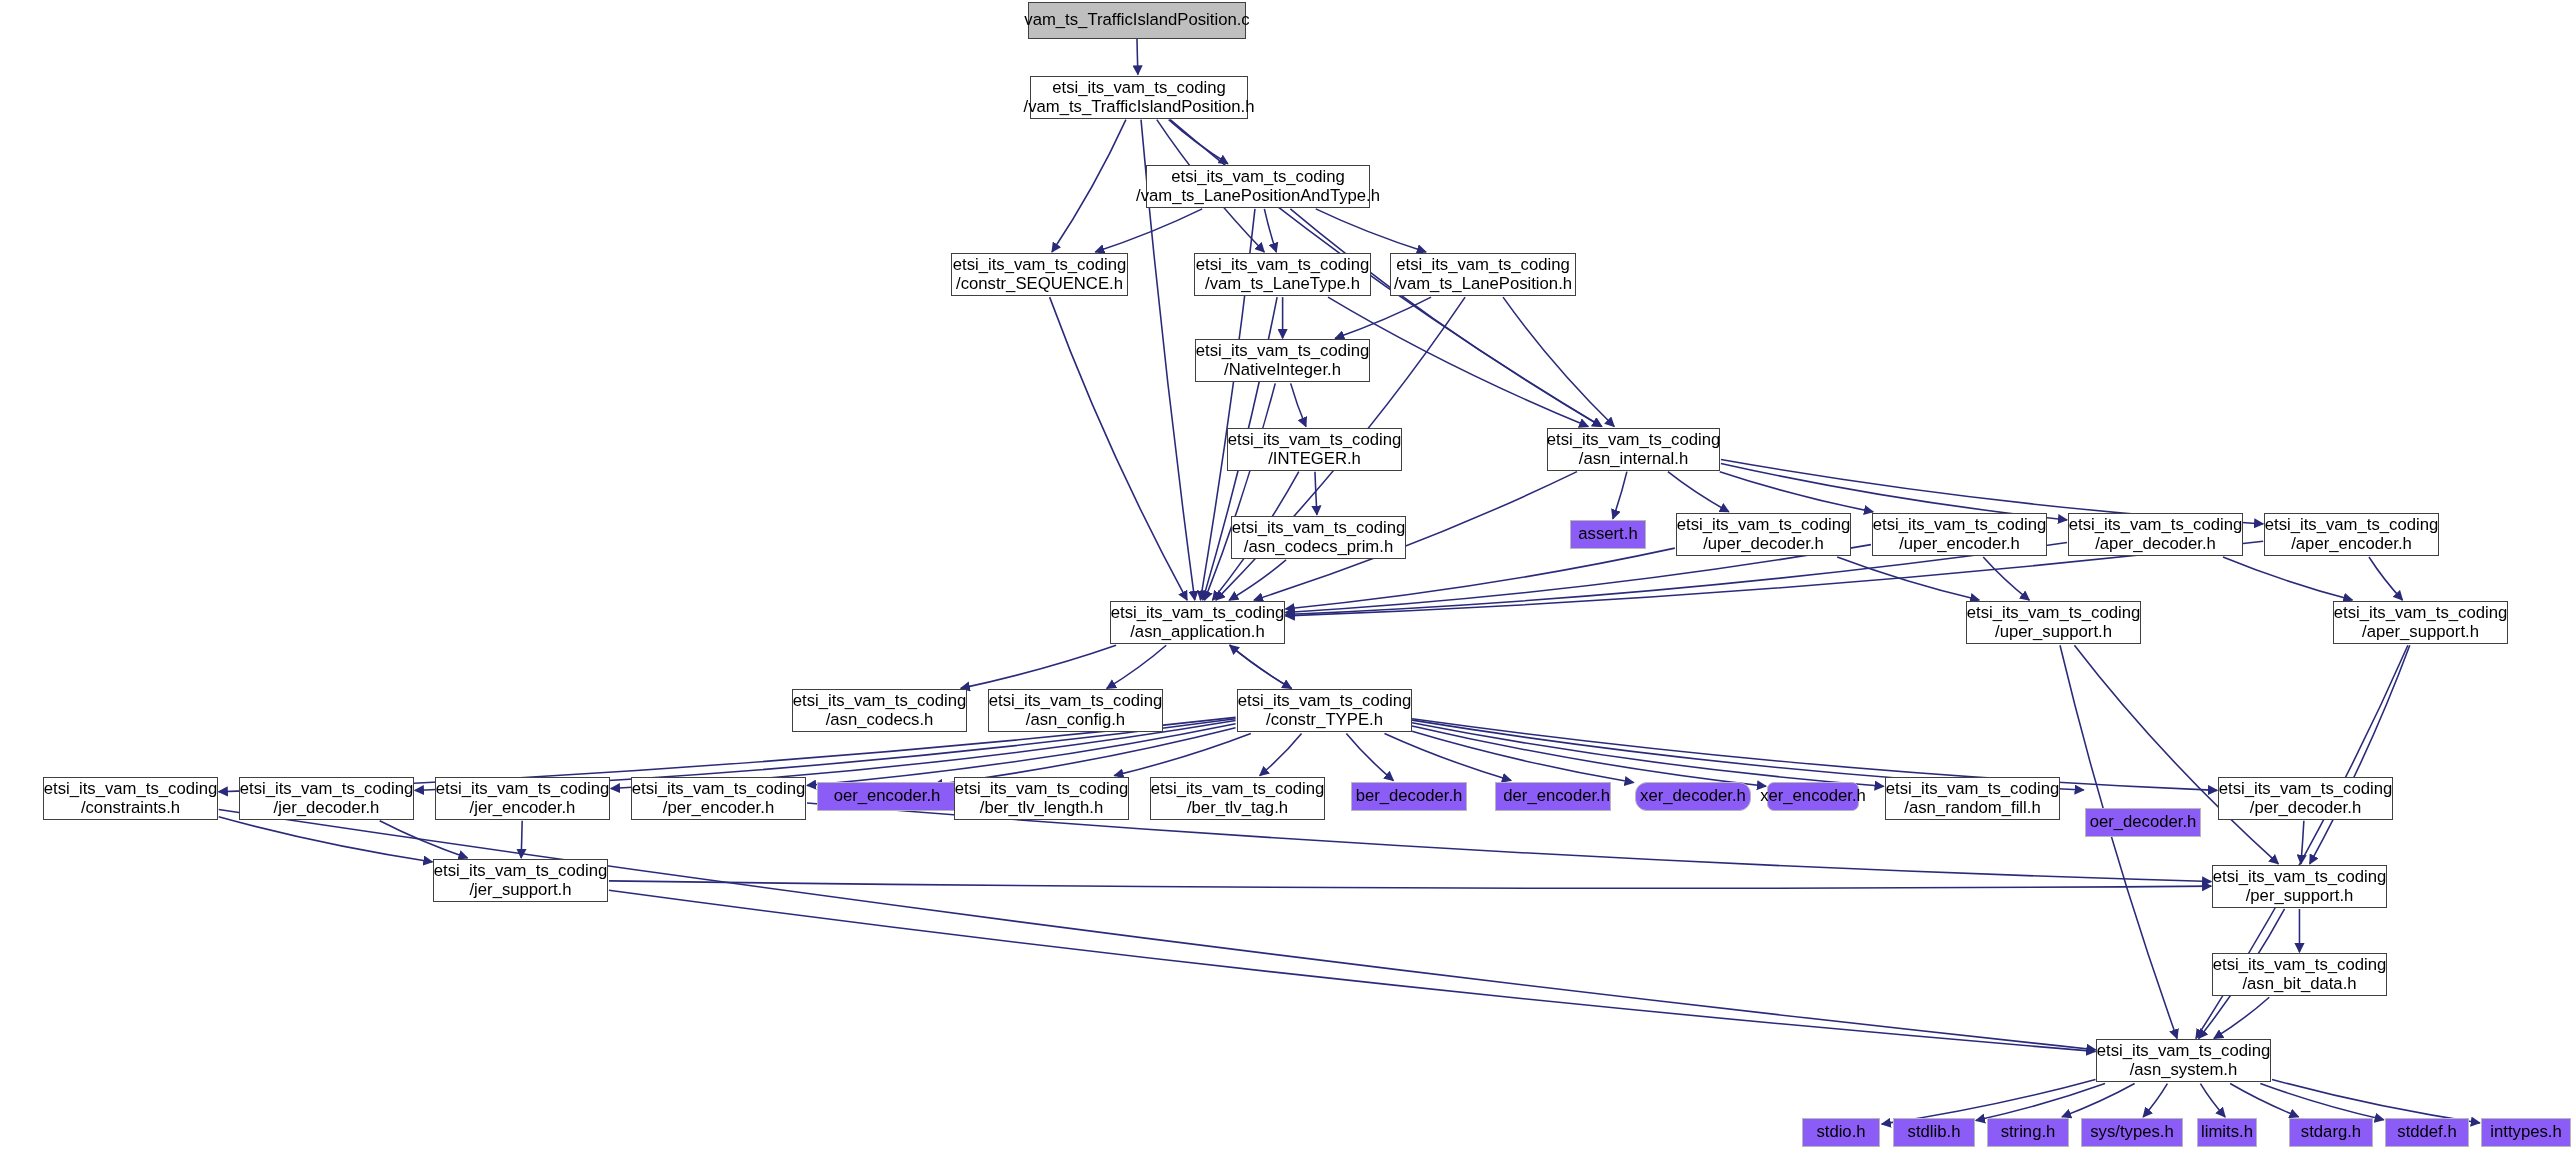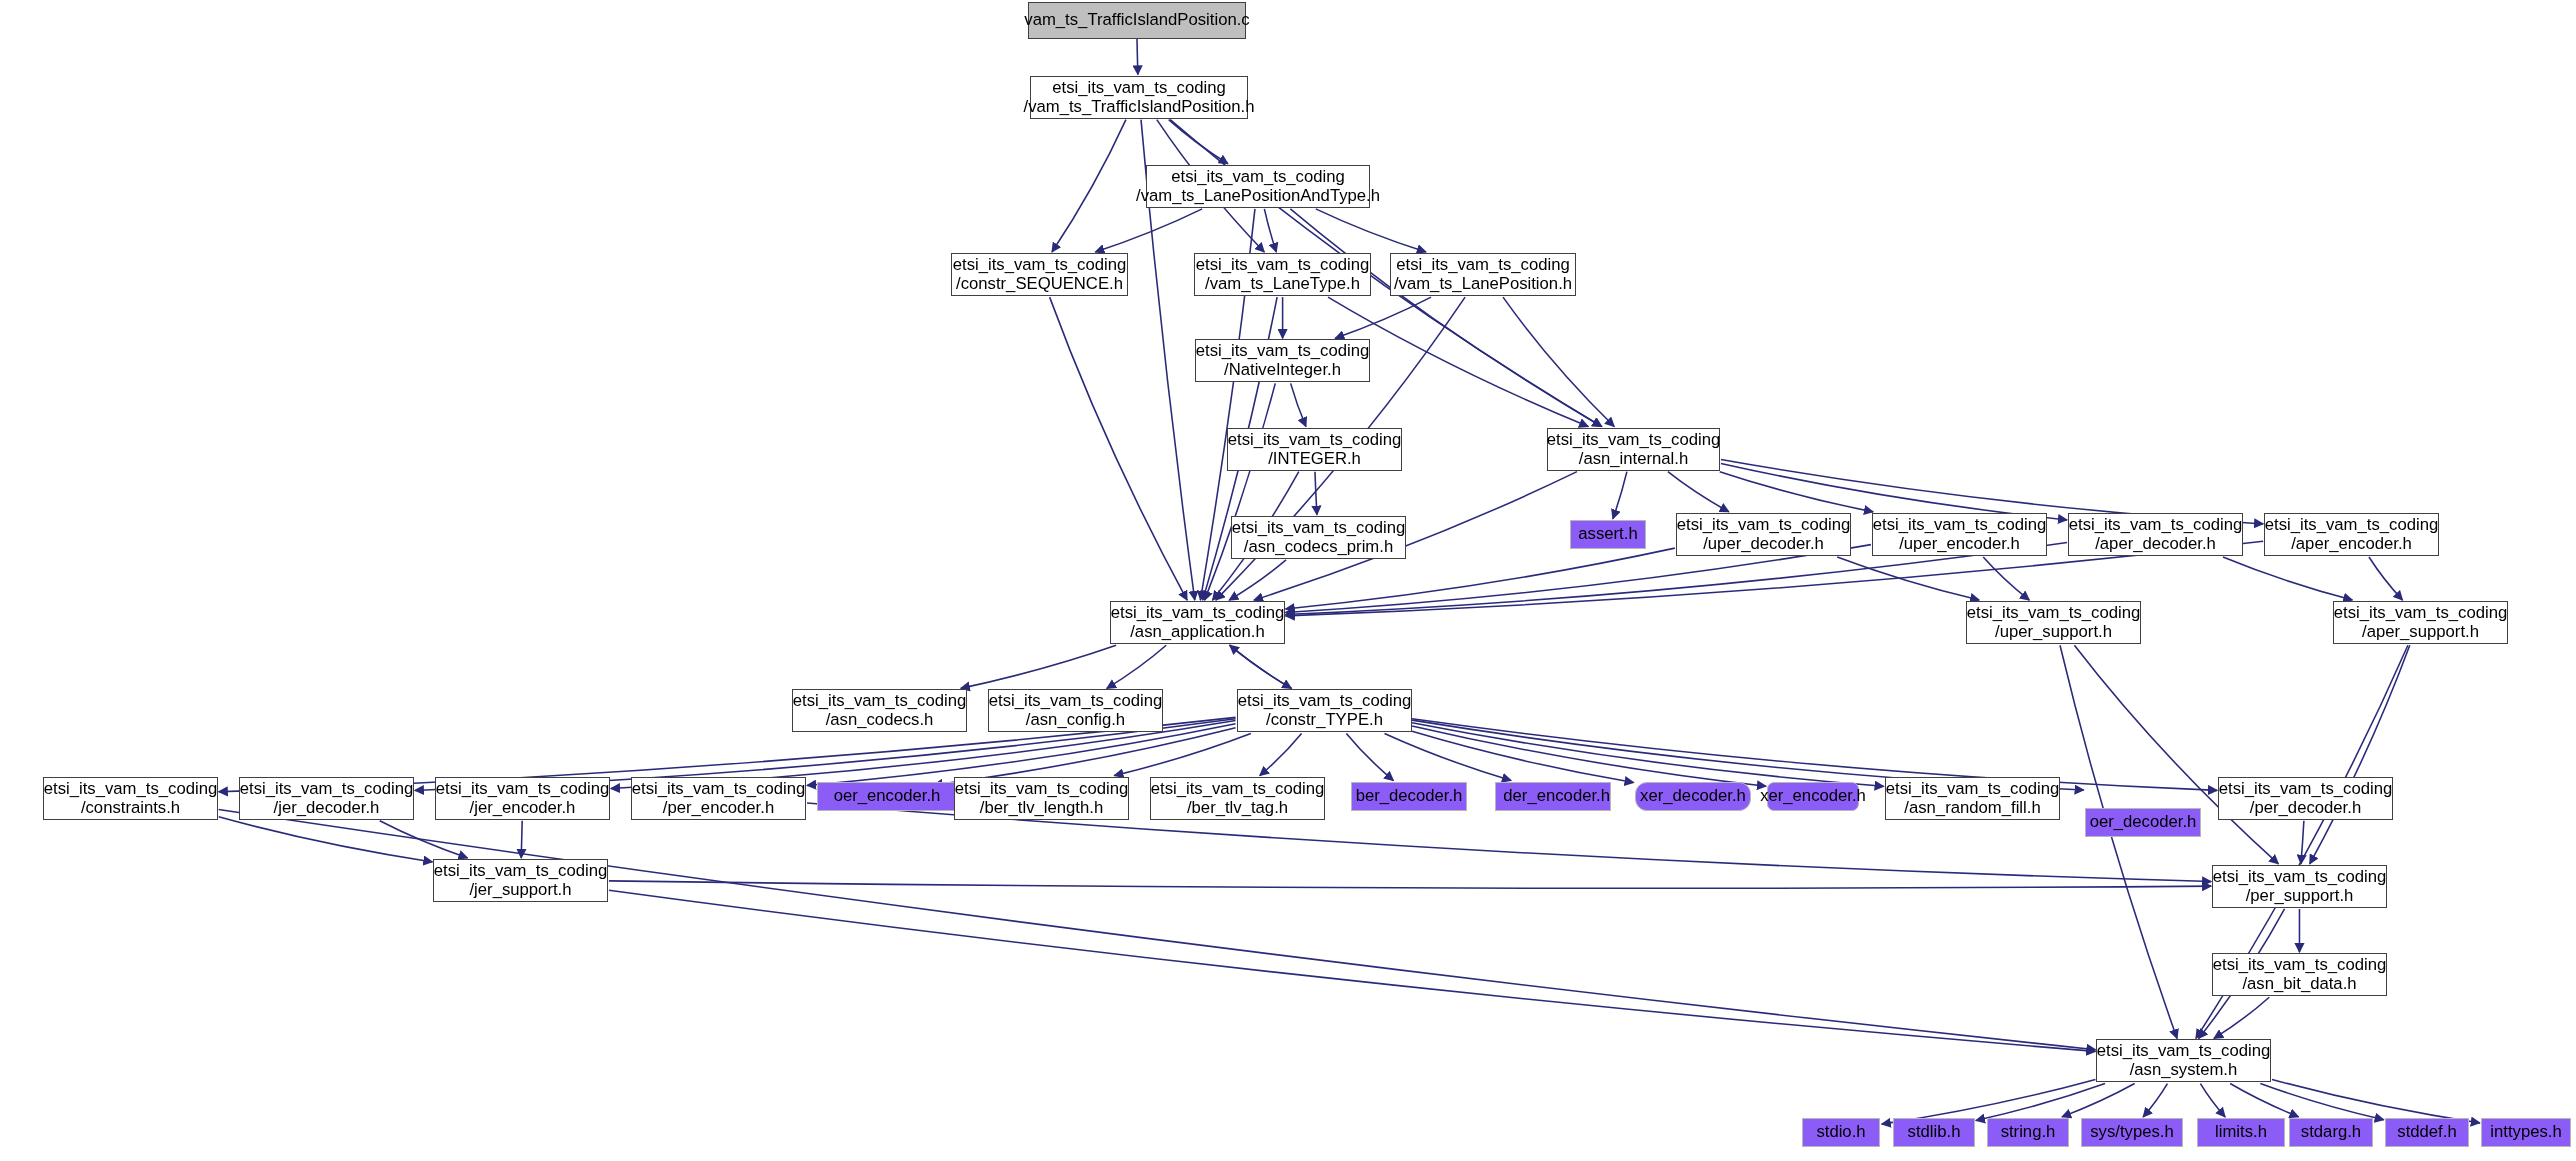--- a/index.html
+++ b/index.html
@@ -269,21 +269,21 @@
       </div>
       <div class="node light" style="left: 1893px; top: 1118px; width: 82px; height: 29px;">
         <span class="l1">stdlib.h</span>
       </div>
       <div class="node light" style="left: 1987px; top: 1118px; width: 82px; height: 29px;">
         <span class="l1">string.h</span>
       </div>
       <div class="node light" style="left: 2081px; top: 1118px; width: 102px; height: 29px;">
         <span class="l1">sys/types.h</span>
       </div>
-      <div class="node light" style="left: 2197px; top: 1118px; width: 88px; height: 29px;">
+      <div class="node light" style="left: 2197px; top: 1118px; width: 60px; height: 29px;">
         <span class="l1">limits.h</span>
       </div>
       <div class="node light" style="left: 2289px; top: 1118px; width: 84px; height: 29px;">
         <span class="l1">stdarg.h</span>
       </div>
       <div class="node light" style="left: 2385px; top: 1118px; width: 84px; height: 29px;">
         <span class="l1">stddef.h</span>
       </div>
       <div class="node light" style="left: 2481px; top: 1118px; width: 90px; height: 29px;">
         <span class="l1">inttypes.h</span>

